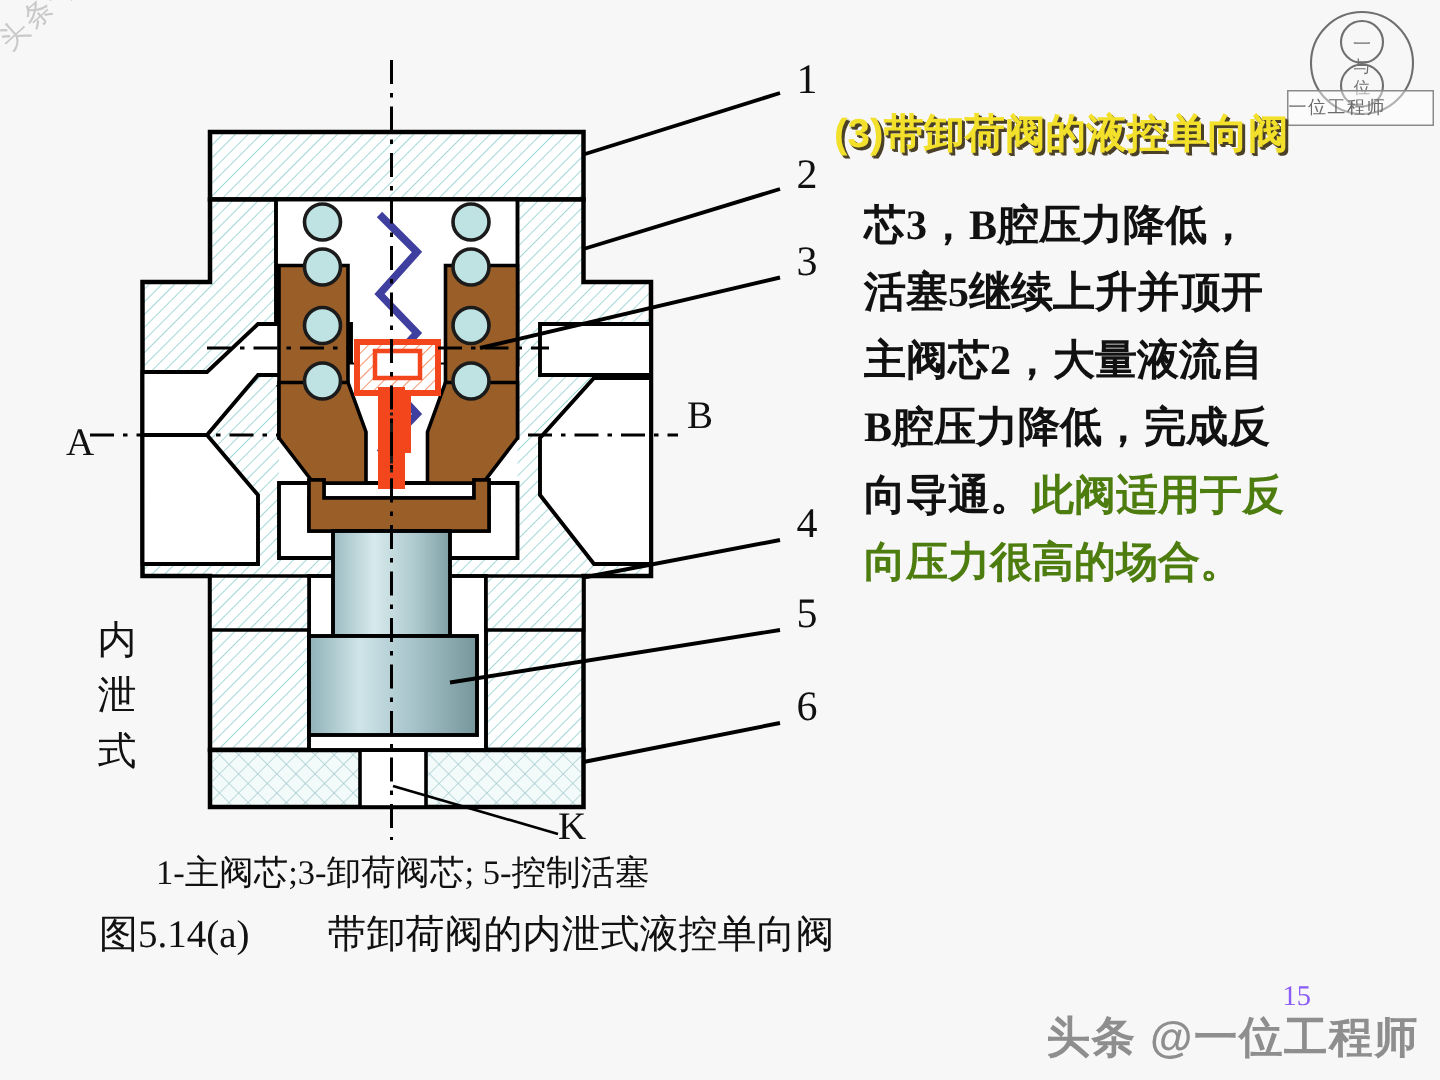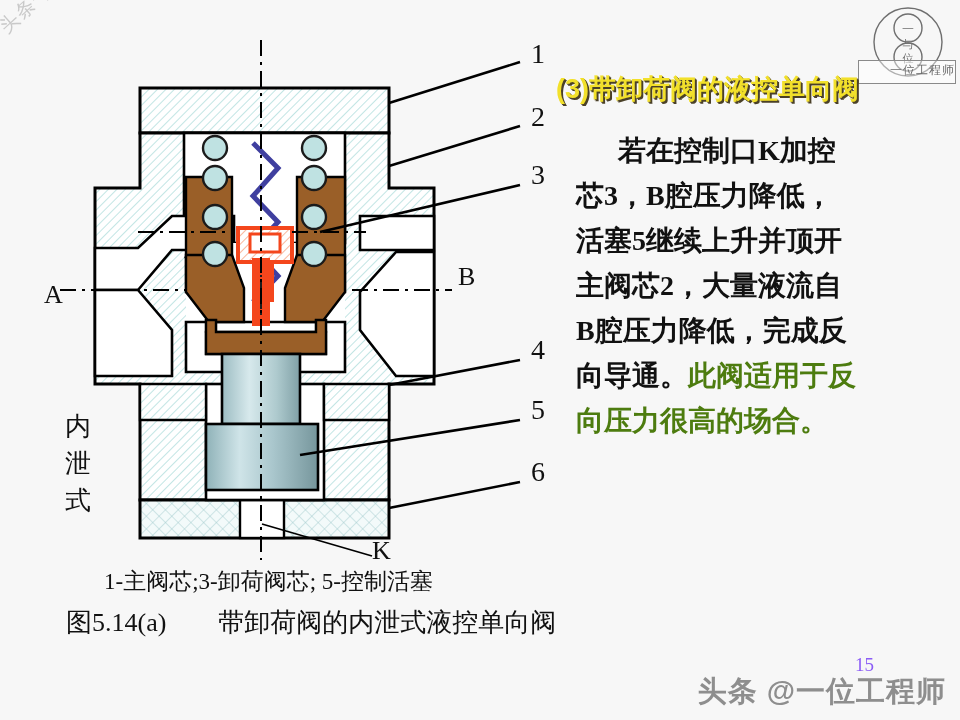--- a/index.html
+++ b/index.html
@@ -29,22 +29,22 @@
     right:86px;bottom:44px;
     font-size:19px;color:#8b5cf6;
     font-family:Liberation Serif, serif;
   }
 
   
   #logo-box{right:6px;top:2px;width:92px;height:84px;}
   #logo-caption{
     right:4px;top:60px;width:96px;height:22px;
     border:1px solid #8a8a8a;background:rgba(255,255,255,.45);
-    font-size:12px;color:#6a6a6a;text-align:right;line-height:20px;
-    font-family:Liberation Mono, monospace;letter-spacing:1px;
+    font-size:12px;color:#6a6a6a;text-align:left;line-height:20px;
+    font-family:Liberation Sans, sans-serif;letter-spacing:1px;
   }
 
   
   #title-banner{
     left:556px;top:70px;width:396px;height:38px;
     font-family:"Liberation Sans","DejaVu Sans",sans-serif;
     font-size:27px;font-weight:bold;color:#f2e02a;
     letter-spacing:0px;white-space:nowrap;line-height:38px;
     text-shadow:2px 2px 0 #4a4028, 1px 1px 0 #6b5a32;
   }
@@ -237,21 +237,20 @@
   <div class="abs port-label" style="left:458px;top:262px;">B</div>
   <div class="abs port-label" style="left:372px;top:536px;">K</div>
 
   <div class="abs" id="label-neixieshi">
     <div>内</div>
     <div>泄</div>
     <div>式</div>
   </div>
 
   <div class="abs" id="body-text">
-    <div><span class="indent"></span><span>若在控制口K加控</span></div>
     <div>芯3，B腔压力降低，</div>
     <div>活塞5继续上升并顶开</div>
     <div>主阀芯2，大量液流自</div>
     <div>B腔压力降低，完成反</div>
     <div><span>向导通。</span><span class="accent">此阀适用于反</span></div>
     <div class="accent">向压力很高的场合。</div>
   </div>
 
   <div class="abs caption" id="caption-parts">1-主阀芯;3-卸荷阀芯; 5-控制活塞</div>
   <div class="abs caption" id="caption-figure">图5.14(a)　　带卸荷阀的内泄式液控单向阀</div>

